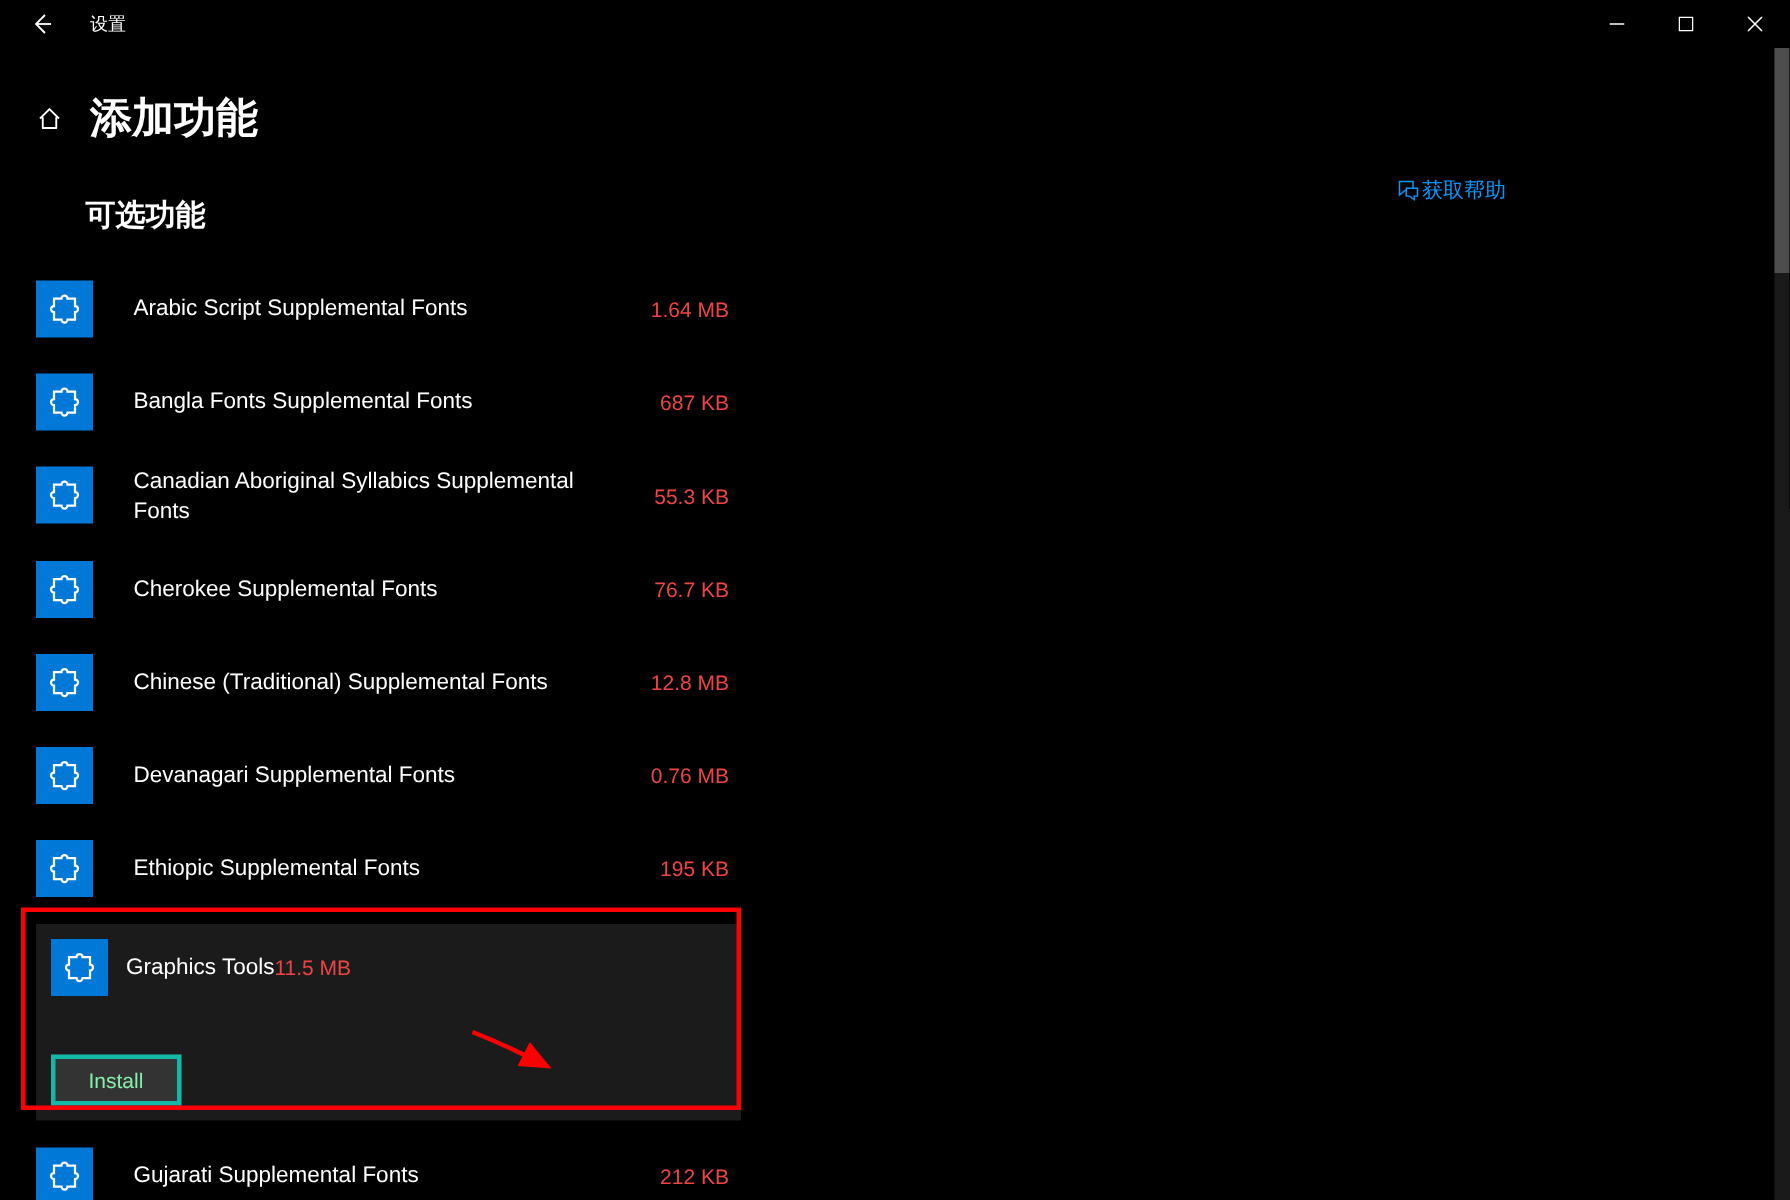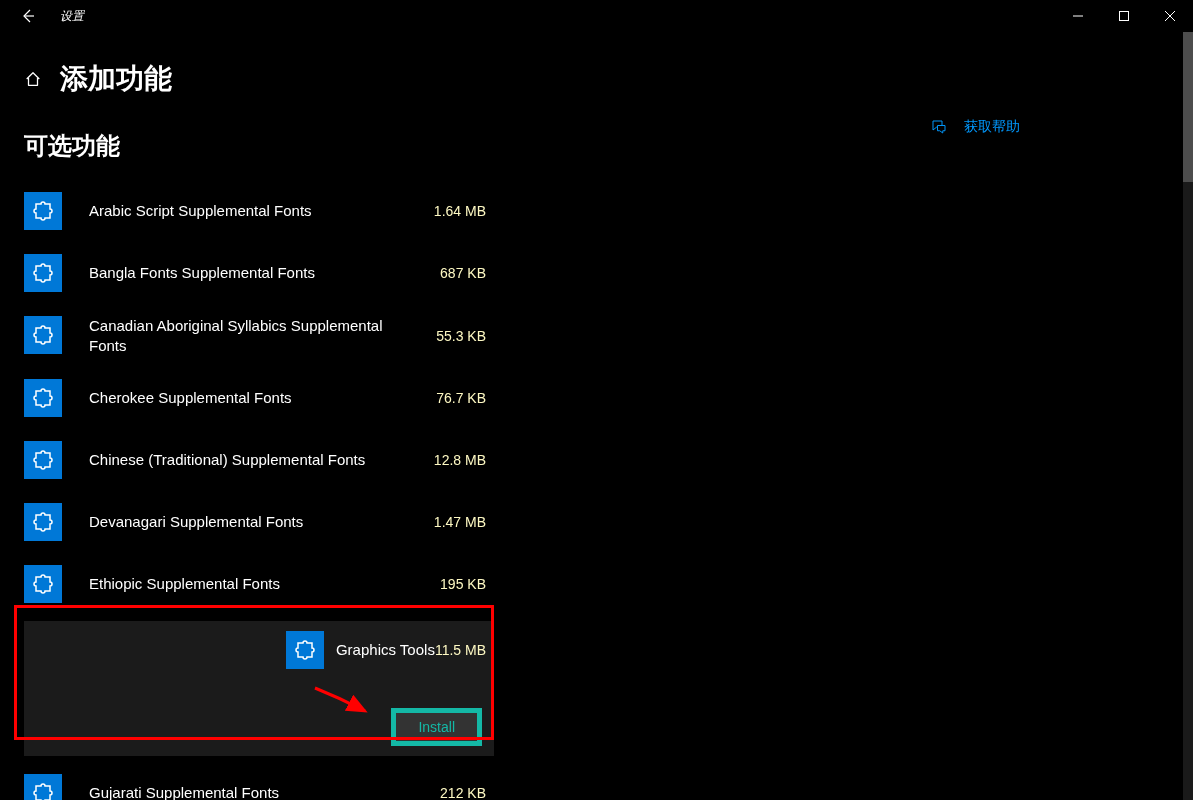--- a/index.html
+++ b/index.html
@@ -12,21 +12,20 @@
     font-size: 14px;
     overflow: hidden;
     position: relative;
   }
 
   .titlebar {
     height: 32px;
     display: flex;
     align-items: center;
     padding-left: 8px;
-    font-style: italic;
   }
   .titlebar .back-btn {
     width: 40px;
     height: 32px;
     display: flex;
     align-items: center;
     justify-content: center;
     cursor: pointer;
   }
   .titlebar .title-text {
@@ -68,23 +67,24 @@
   .content {
     padding: 32px 0 0 24px;
     display: flex;
     gap: 30px;
   }
 
   .main-col {
     width: 470px;
   }
   .section-title {
-    font-size: 24px;
+    font-size: 20px;
     font-weight: 600;
     margin-bottom: 24px;
+    margin-left: 33px;
   }
 
   .feature-item {
     display: flex;
     align-items: flex-start;
     padding: 6px 0;
     min-height: 48px;
     cursor: pointer;
     margin-bottom: 12px;
     gap: 15px;
@@ -107,28 +107,28 @@
     min-height: 38px;
   }
   .feature-name {
     font-size: 15px;
     color: #ffffff;
     max-width: 300px;
     line-height: 1.3;
   }
   .feature-size {
     font-size: 14px;
-    color: #fef9c3;
+    color: #ef4444;
     padding-right: 8px;
   }
 
   .feature-item.expanded {
     background: #1b1b1b;
     flex-direction: column;
-    align-items: flex-end;
+    align-items: flex-start;
     padding: 10px 0 10px 10px;
     position: relative;
     cursor: default;
     margin-bottom: 12px;
   }
   .feature-item.expanded .row1 {
     display: flex;
     align-items: flex-start;
   }
   .feature-item.expanded .feature-icon {
@@ -145,22 +145,22 @@
     margin-left: 50px;
   }
   .install-row {
     display: flex;
     justify-content: flex-end;
     margin-top: 24px;
     padding-right: 12px;
   }
   .install-btn {
     background: #333333;
-    border: 5px solid #14b8a6;
-    color: #14b8a6;
+    border: 3px solid #14b8a6;
+    color: #86efac;
     padding: 6px 22px;
     font-size: 14px;
     cursor: pointer;
   }
 
   .highlight-box {
     position: absolute;
     border: 3px solid #ff0000;
     left: 14px;
     top: 605px;
@@ -175,21 +175,21 @@
     top: 683px;
     pointer-events: none;
   }
 
   .side-col {
     position: absolute;
     left: 930px;
     top: 118px;
     display: flex;
     align-items: flex-end;
-    gap: 16px;
+    gap: 0;
   }
   .help-link {
     color: #0099ff;
     font-size: 14px;
     cursor: pointer;
   }
 
   .scrollbar {
     position: absolute;
     right: 0;
@@ -308,21 +308,21 @@
           </div>
         </div>
         <div class="feature-item">
           <div class="feature-icon">
             <svg width="24" height="24" viewBox="0 0 24 24">
               <path d="M5 5 h5 a2 2 0 1 1 4 0 h5 v5 a2 2 0 1 1 0 4 v5 h-5 a2 2 0 1 1 -4 0 h-5 v-5 a2 2 0 1 1 0 -4 z" stroke="#ffffff" stroke-width="1.5" fill="none"></path>
             </svg>
           </div>
           <div class="feature-text">
             <span class="feature-name">Devanagari Supplemental Fonts</span>
-            <span class="feature-size">1.47 MB</span>
+            <span class="feature-size">0.76 MB</span>
           </div>
         </div>
         <div class="feature-item">
           <div class="feature-icon">
             <svg width="24" height="24" viewBox="0 0 24 24">
               <path d="M5 5 h5 a2 2 0 1 1 4 0 h5 v5 a2 2 0 1 1 0 4 v5 h-5 a2 2 0 1 1 -4 0 h-5 v-5 a2 2 0 1 1 0 -4 z" stroke="#ffffff" stroke-width="1.5" fill="none"></path>
             </svg>
           </div>
           <div class="feature-text">
             <span class="feature-name">Ethiopic Supplemental Fonts</span>

